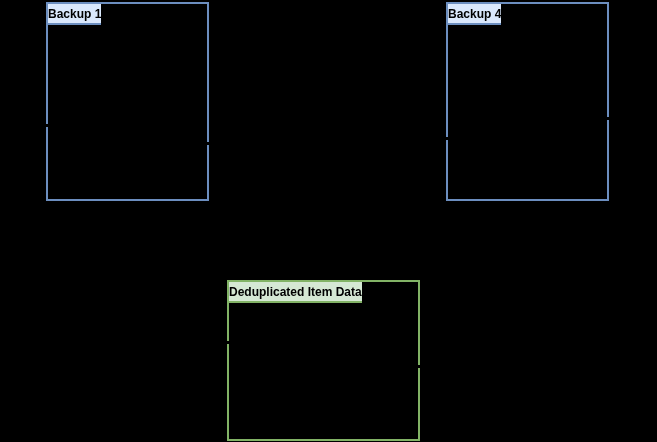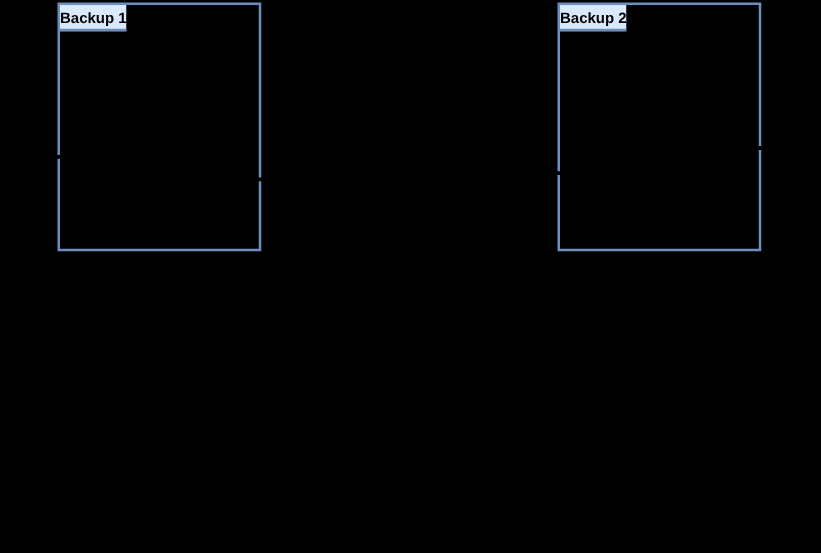--- a/index.html
+++ b/index.html
@@ -58,25 +58,31 @@
 
   <div class="node" id="node-backup-1" style="border-color: rgb(108, 142, 191);">
     <div class="node-header" style="background: rgb(218, 232, 252); border-bottom-color: rgb(108, 142, 191);">
       <span class="node-title">Backup 1</span>
     </div>
     <div class="node-body"></div>
   </div>
 
   <div class="node" id="node-backup-2" style="border-color: rgb(108, 142, 191);">
     <div class="node-header" style="background: rgb(218, 232, 252); border-bottom-color: rgb(108, 142, 191);">
-      <span class="node-title">Backup 2</span>
+      <span class="node-title">Backup 4</span>
     </div>
     <div class="node-body"></div>
   </div>
 
+  <div class="node" id="node-dedup" style="border-color: rgb(130, 179, 102);">
+    <div class="node-header" style="background: rgb(213, 232, 212); border-bottom-color: rgb(130, 179, 102);">
+      <span class="node-title">Deduplicated Item Data</span>
+    </div>
+    <div class="node-body"></div>
+  </div>
 
   <div>
       <div class="stub" style="left: 43px; top: 124px; background: rgb(0, 0, 0);"></div>
       <div class="stub" style="left: 204px; top: 142px; background: rgb(0, 0, 0);"></div>
       <div class="stub" style="left: 444px; top: 137px; background: rgb(0, 0, 0);"></div>
       <div class="stub" style="left: 604px; top: 117px; background: rgb(0, 0, 0);"></div>
       <div class="stub" style="left: 224px; top: 341px; background: rgb(0, 0, 0);"></div>
       <div class="stub" style="left: 415px; top: 365px; background: rgb(0, 0, 0);"></div>
     </div>
 

